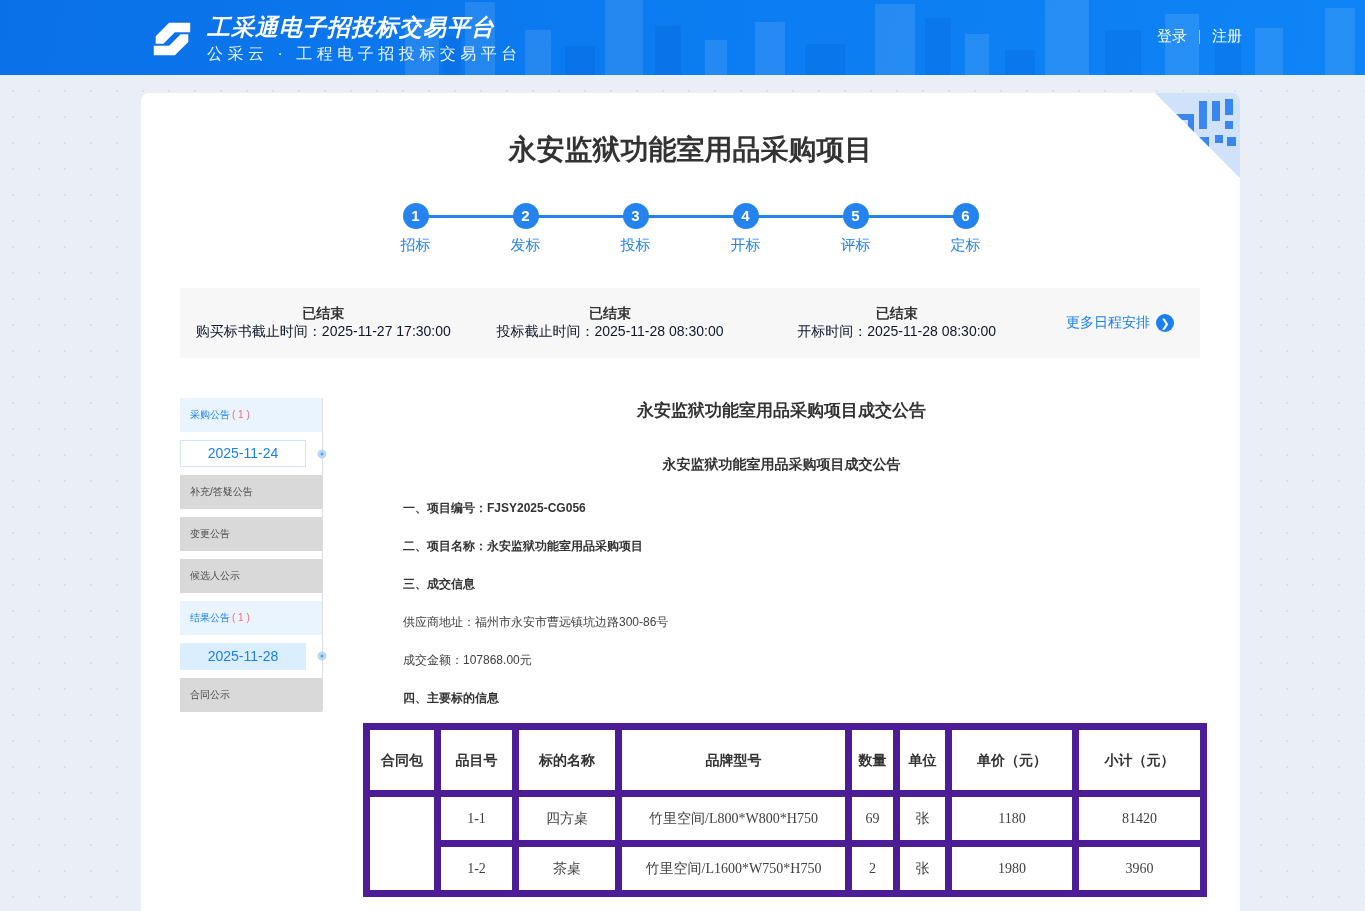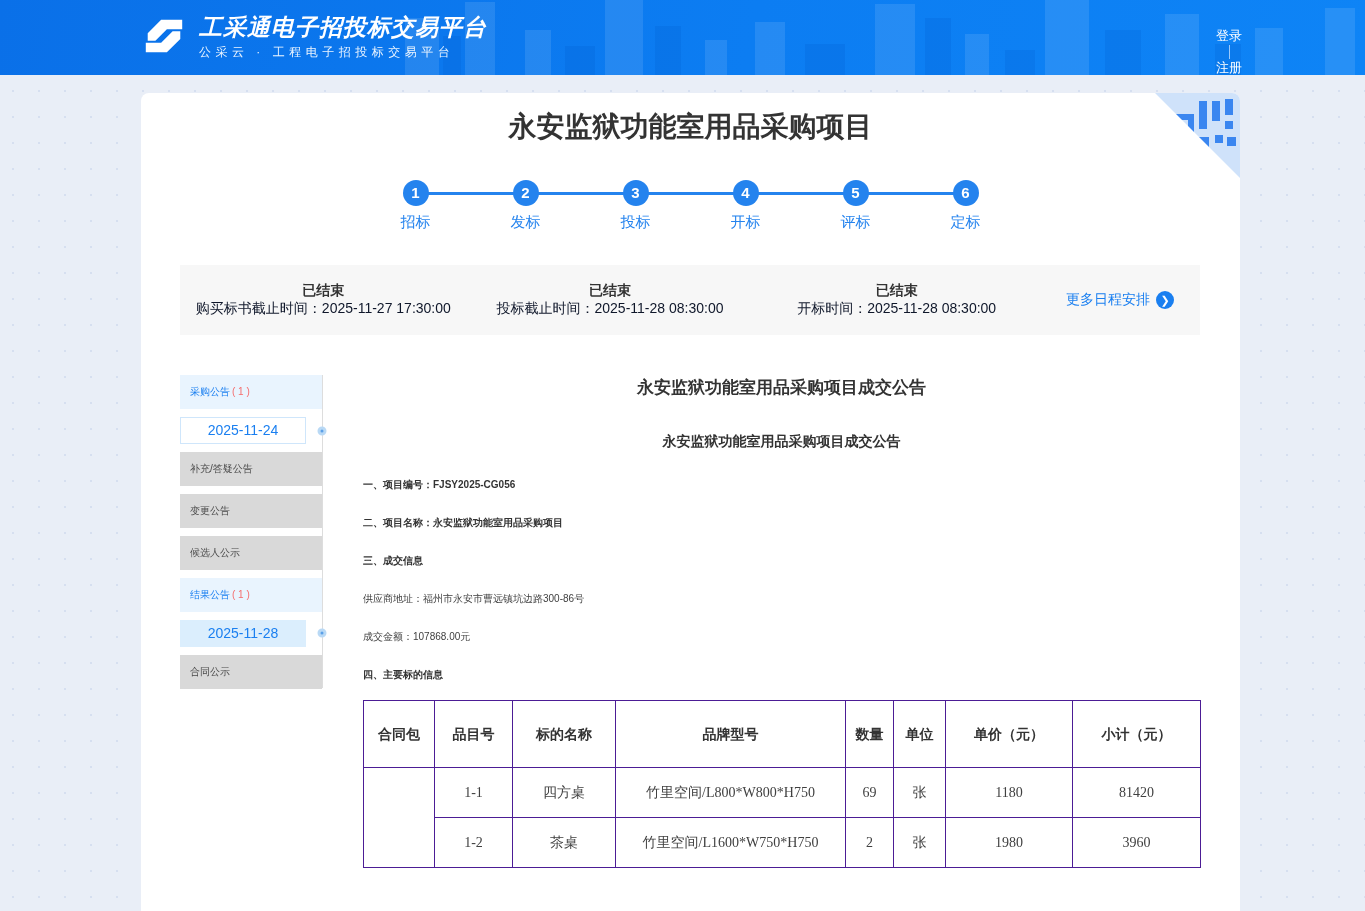--- a/index.html
+++ b/index.html
@@ -13,43 +13,43 @@
   }
 
   
   .site-header {
     position: relative;
     height: 75px;
     background: linear-gradient(100deg, #0a70e8 0%, #0c7df2 55%, #0e84f6 100%);
     overflow: hidden;
   }
   .cityscape { position: absolute; right: 0; bottom: 0; height: 75px; width: 960px; }
-  .brand { position: absolute; left: 141px; top: 13px; display: flex; z-index: 2; }
+  .brand { position: absolute; left: 149px; top: 13px; display: flex; align-items: center; z-index: 2; }
   .logo-mark { width: 46px; height: 46px; margin-right: 12px; }
   .brand-title { color: #fff; font-size: 23px; font-weight: bold; letter-spacing: 1px; line-height: 28px; font-style: italic; }
-  .brand-sub { color: #eaf4ff; font-size: 12px; letter-spacing: 4.5px; margin-top: 3px; }
-  .auth { position: absolute; right: 123px; top: 27px; z-index: 2; font-size: 13px; display: flex; align-items: center; flex-direction: column; }
+  .brand-sub { color: #eaf4ff; font-size: 16px; letter-spacing: 4.5px; margin-top: 3px; }
+  .auth { position: absolute; right: 123px; top: 27px; z-index: 2; font-size: 15px; display: flex; align-items: center; }
   .auth a { color: #fff; text-decoration: none; cursor: pointer; }
   .auth .sep { display: inline-block; width: 1px; height: 14px; background: #9cc9fb; margin: 0 12px; }
 
   
   .card {
     position: relative;
     width: 1099px;
     margin: 18px 0 0 141px;
     background: #fff;
     border-radius: 8px 8px 0 0;
     min-height: 880px;
     padding-bottom: 40px;
   }
   .qr-corner { position: absolute; top: 0; right: 0; width: 85px; height: 85px; background: #cfe2fa; border-radius: 0 8px 0 0; cursor: pointer; }
   .qr-corner svg { position: absolute; inset: 0; }
   .qr-fold { position: absolute; inset: 0; background: #fff; clip-path: polygon(0 0, 100% 100%, 0 100%); }
 
-  .project-title { padding-top: 17px; text-align: center; font-size: 28px; font-weight: bold; color: #333; line-height: 34px; }
+  .project-title { padding-top: 40px; text-align: center; font-size: 28px; font-weight: bold; color: #333; line-height: 34px; }
 
   
   .stepper { position: relative; width: 660px; margin: 36px auto 0; display: flex; }
   .step-line { position: absolute; left: 55px; right: 55px; top: 12px; height: 3px; background: #2483ee; }
   .step { position: relative; flex: 1; text-align: center; z-index: 1; }
   .step-circle {
     width: 26px; height: 26px; line-height: 26px; margin: 0 auto;
     border-radius: 50%; background: #2483ee; color: #fff; font-size: 15px; font-weight: bold;
   }
   .step-label { margin-top: 7px; color: #2483ee; font-size: 15px; }
@@ -78,27 +78,27 @@
   .timeline-dot {
     position: absolute; left: 142px; width: 9px; height: 9px; border-radius: 50%;
     background: #5ba0e8; border: 3px solid #b9d9f5; transform: translate(-50%, -50%);
   }
   .dot-1 { top: 56px; } .dot-2 { top: 258px; }
 
   
   .content { flex: 1; min-width: 0; }
   .ann-title { text-align: center; font-size: 17px; font-weight: bold; color: #333; line-height: 22px; padding-top: 2px; }
   .ann-subtitle { text-align: center; font-size: 14px; font-weight: bold; color: #333; margin-top: 32px; line-height: 20px; }
-  .content p { font-size: 10px; line-height: 20px; margin-top: 18px; color: #404040; }
+  .content p { font-size: 12px; line-height: 20px; margin-top: 18px; color: #404040; margin-left: 40px; }
   .content p.first { margin-top: 24px; }
   .content p.bold { font-weight: bold; color: #333; }
 
   
   .items-table { border-collapse: collapse; table-layout: fixed; width: 837px; margin-top: 15px; font-size: 14px; }
-  .items-table th, .items-table td { border: 1px solid #4c1d95; text-align: center; vertical-align: middle; }
+  .items-table th, .items-table td { border: 7px solid #4c1d95; text-align: center; vertical-align: middle; }
   .items-table th { font-weight: bold; color: #333; height: 67px; padding: 8px 6px; line-height: 22px; }
   .items-table td { color: #404040; height: 50px; padding: 8px 4px; font-family: Liberation Serif, serif; }
 </style>
 </head>
 <body>
 
 <div class="page">
 
   <header class="site-header">
     <svg class="cityscape" viewBox="0 0 960 75" preserveAspectRatio="none">

